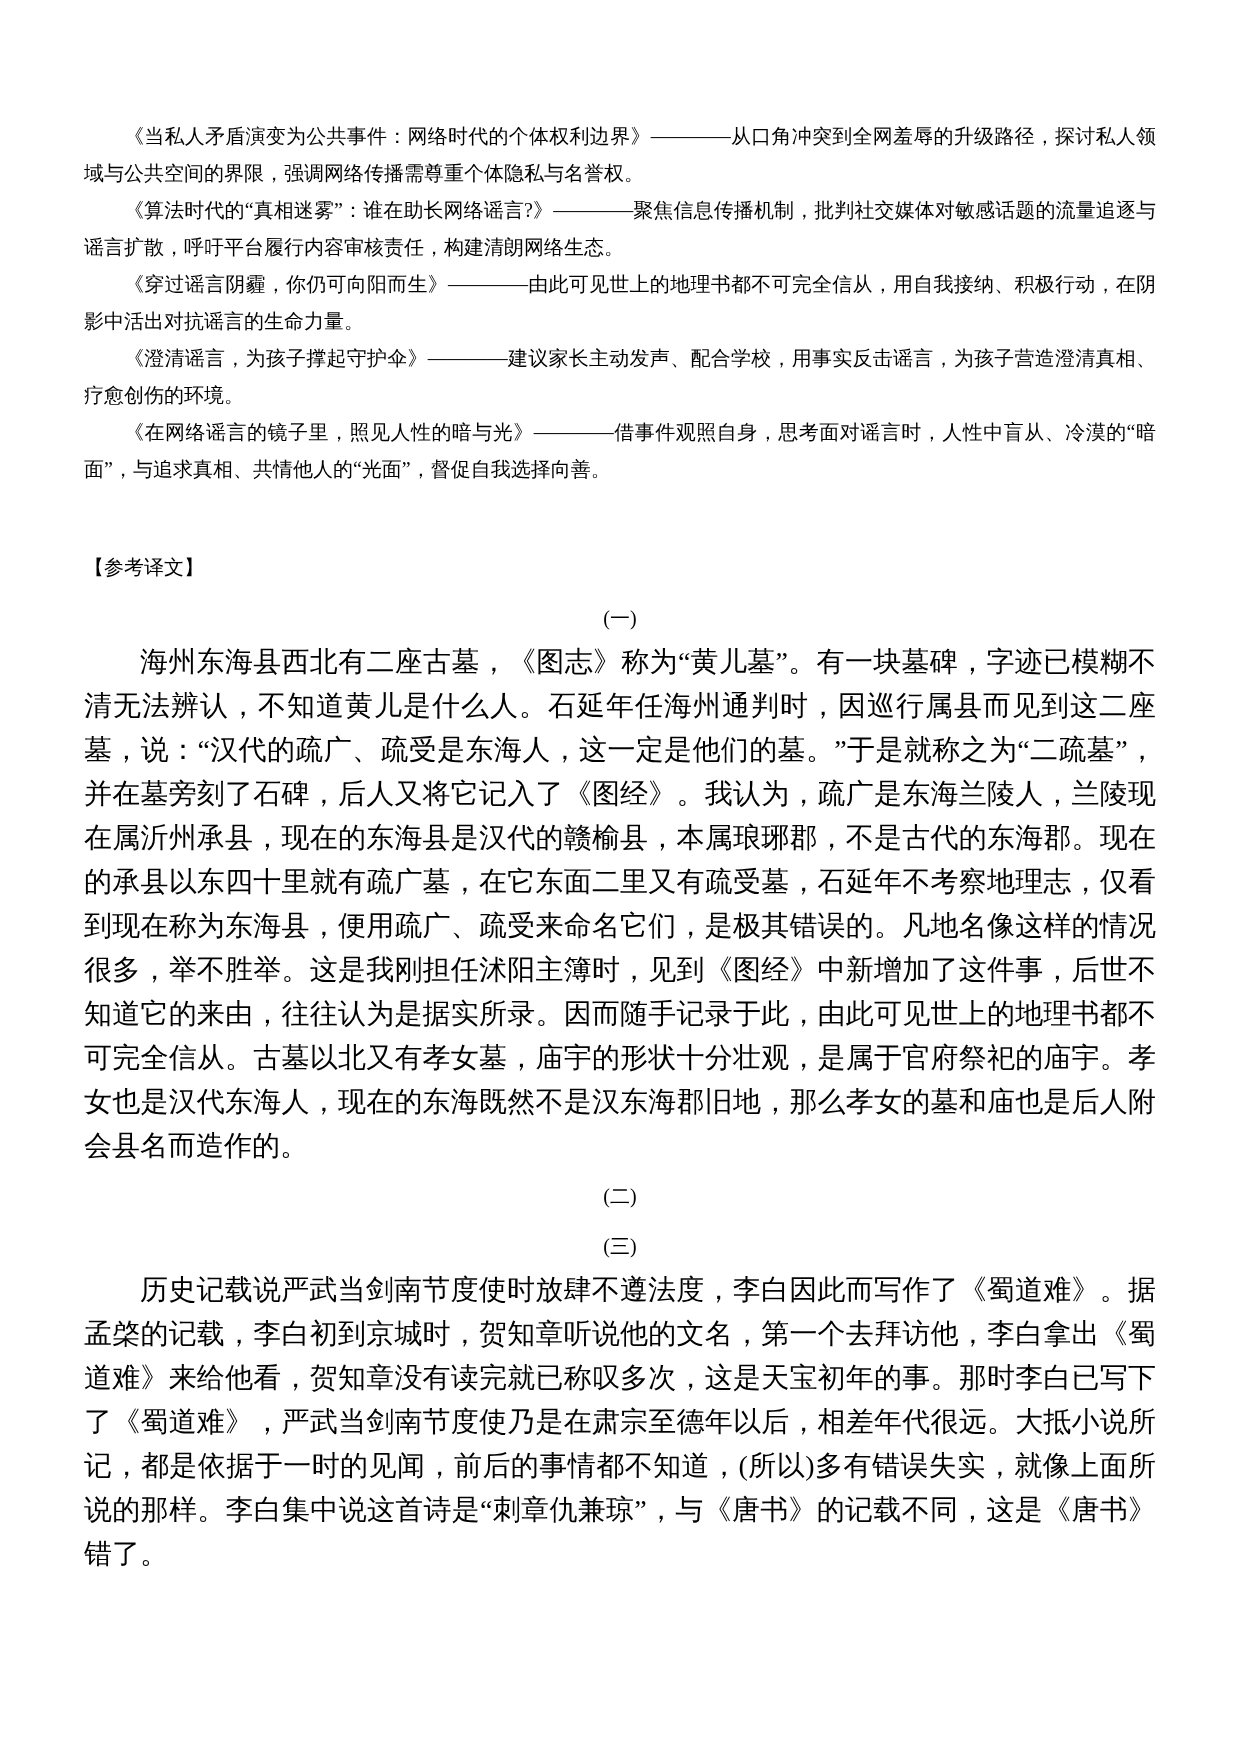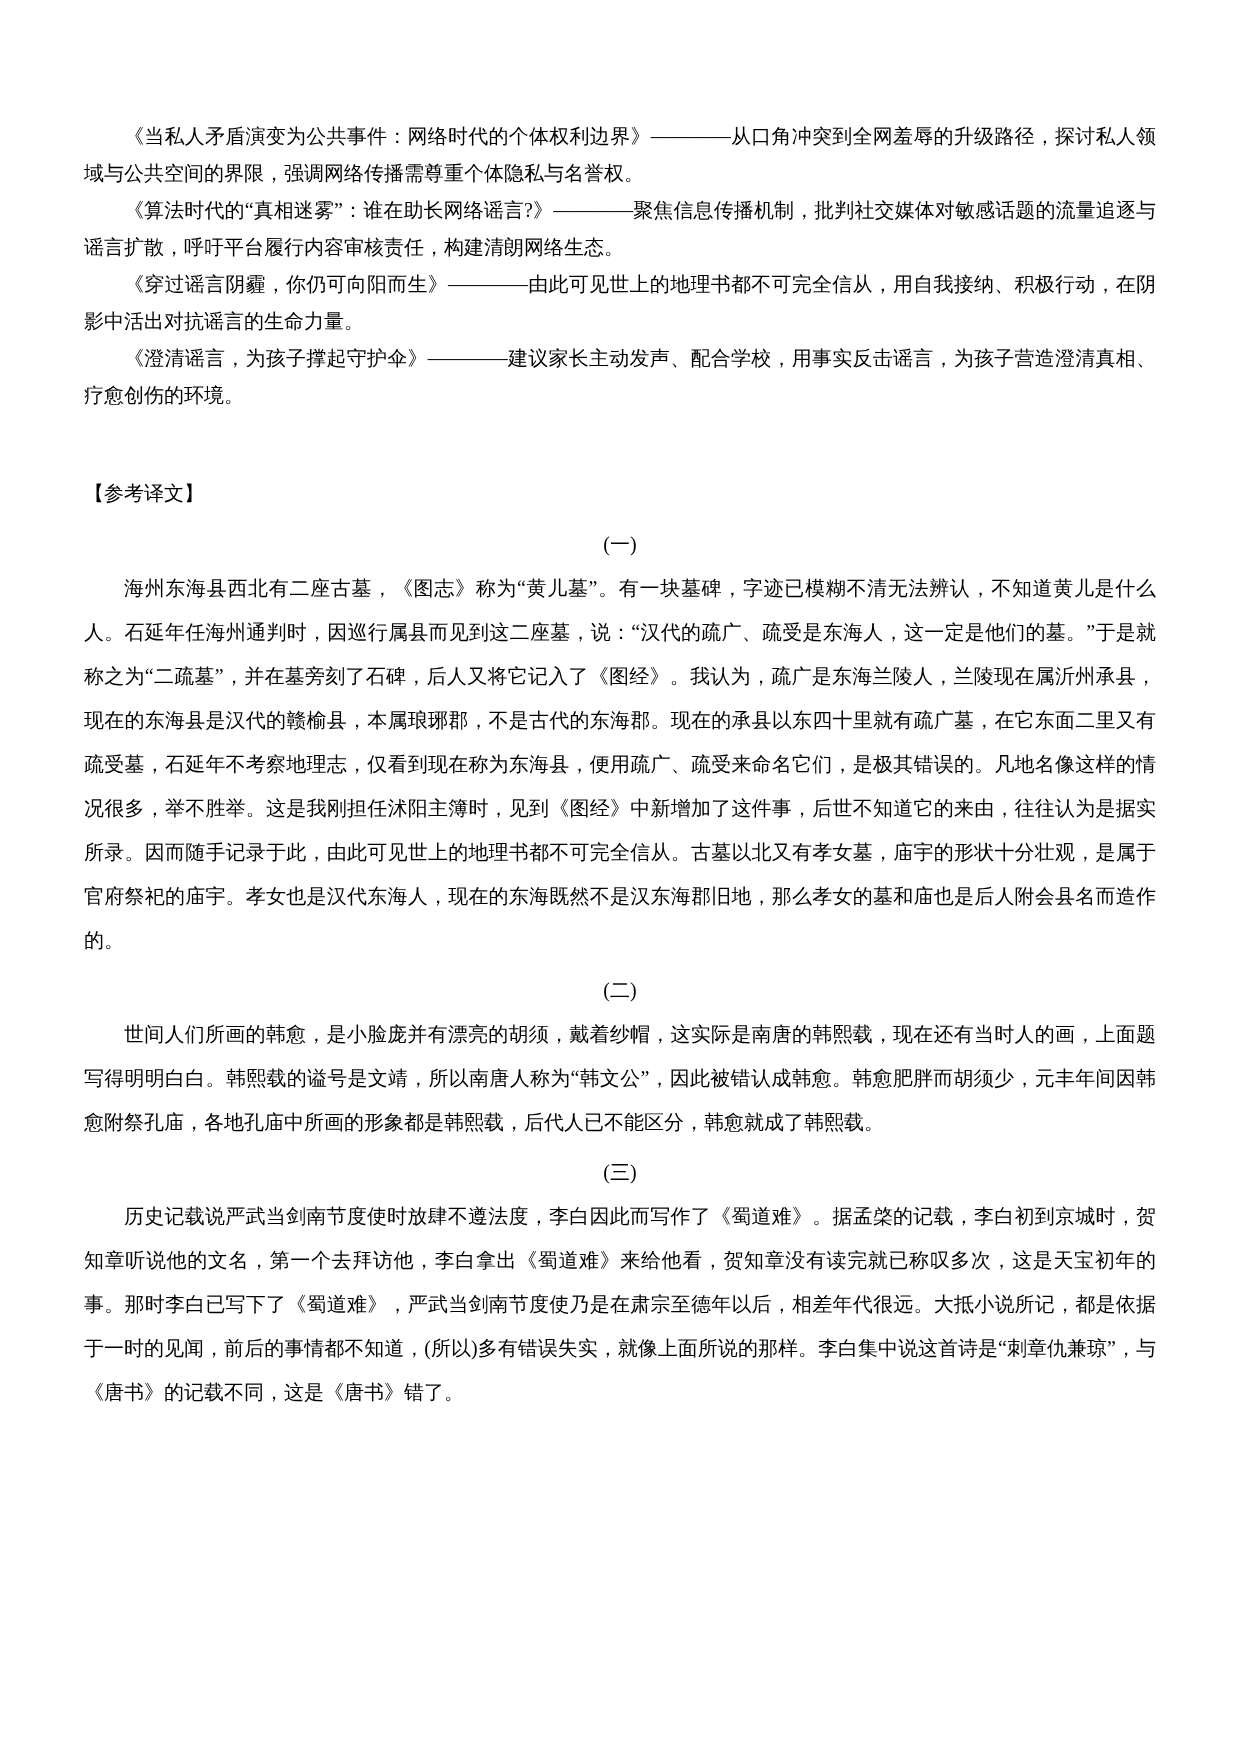--- a/index.html
+++ b/index.html
@@ -36,45 +36,45 @@
     font-weight: normal;
   }
   .trans .section-label {
     font-size: 20px;
     line-height: 44px;
     text-align: center;
     margin-top: 6px;
   }
   .trans p {
     margin: 0;
-    font-size: 20px;
+    font-size: 28px;
     line-height: 44px;
     text-align: justify;
     text-indent: 2em;
     word-break: break-all;
   }
 </style>
 </head>
 <body>
 
 <div class="page">
 
   <section class="intro">
     <p>《当私人矛盾演变为公共事件：网络时代的个体权利边界》————从口角冲突到全网羞辱的升级路径，探讨私人领域与公共空间的界限，强调网络传播需尊重个体隐私与名誉权。</p>
     <p>《算法时代的“真相迷雾”：谁在助长网络谣言?》————聚焦信息传播机制，批判社交媒体对敏感话题的流量追逐与谣言扩散，呼吁平台履行内容审核责任，构建清朗网络生态。</p>
     <p>《穿过谣言阴霾，你仍可向阳而生》————由此可见世上的地理书都不可完全信从，用自我接纳、积极行动，在阴影中活出对抗谣言的生命力量。</p>
     <p>《澄清谣言，为孩子撑起守护伞》————建议家长主动发声、配合学校，用事实反击谣言，为孩子营造澄清真相、疗愈创伤的环境。</p>
+    <p>《在网络谣言的镜子里，照见人性的暗与光》————借事件观照自身，思考面对谣言时，人性中盲从、冷漠的“暗面”，与追求真相、共情他人的“光面”，督促自我选择向善。</p>
   </section>
 
   <h2 class="ref-heading">【参考译文】</h2>
 
   <section class="trans">
     <div class="section-label">(一)</div>
     <p>海州东海县西北有二座古墓，《图志》称为“黄儿墓”。有一块墓碑，字迹已模糊不清无法辨认，不知道黄儿是什么人。石延年任海州通判时，因巡行属县而见到这二座墓，说：“汉代的疏广、疏受是东海人，这一定是他们的墓。”于是就称之为“二疏墓”，并在墓旁刻了石碑，后人又将它记入了《图经》。我认为，疏广是东海兰陵人，兰陵现在属沂州承县，现在的东海县是汉代的赣榆县，本属琅琊郡，不是古代的东海郡。现在的承县以东四十里就有疏广墓，在它东面二里又有疏受墓，石延年不考察地理志，仅看到现在称为东海县，便用疏广、疏受来命名它们，是极其错误的。凡地名像这样的情况很多，举不胜举。这是我刚担任沭阳主簿时，见到《图经》中新增加了这件事，后世不知道它的来由，往往认为是据实所录。因而随手记录于此，由此可见世上的地理书都不可完全信从。古墓以北又有孝女墓，庙宇的形状十分壮观，是属于官府祭祀的庙宇。孝女也是汉代东海人，现在的东海既然不是汉东海郡旧地，那么孝女的墓和庙也是后人附会县名而造作的。</p>
 
     <div class="section-label">(二)</div>
-    <p>世间人们所画的韩愈，是小脸庞并有漂亮的胡须，戴着纱帽，这实际是南唐的韩熙载，现在还有当时人的画，上面题写得明明白白。韩熙载的谥号是文靖，所以南唐人称为“韩文公”，因此被错认成韩愈。韩愈肥胖而胡须少，元丰年间因韩愈附祭孔庙，各地孔庙中所画的形象都是韩熙载，后代人已不能区分，韩愈就成了韩熙载。</p>
 
     <div class="section-label">(三)</div>
     <p>历史记载说严武当剑南节度使时放肆不遵法度，李白因此而写作了《蜀道难》。据孟棨的记载，李白初到京城时，贺知章听说他的文名，第一个去拜访他，李白拿出《蜀道难》来给他看，贺知章没有读完就已称叹多次，这是天宝初年的事。那时李白已写下了《蜀道难》，严武当剑南节度使乃是在肃宗至德年以后，相差年代很远。大抵小说所记，都是依据于一时的见闻，前后的事情都不知道，(所以)多有错误失实，就像上面所说的那样。李白集中说这首诗是“刺章仇兼琼”，与《唐书》的记载不同，这是《唐书》错了。</p>
   </section>
 
 </div>
 
 </body></html>

